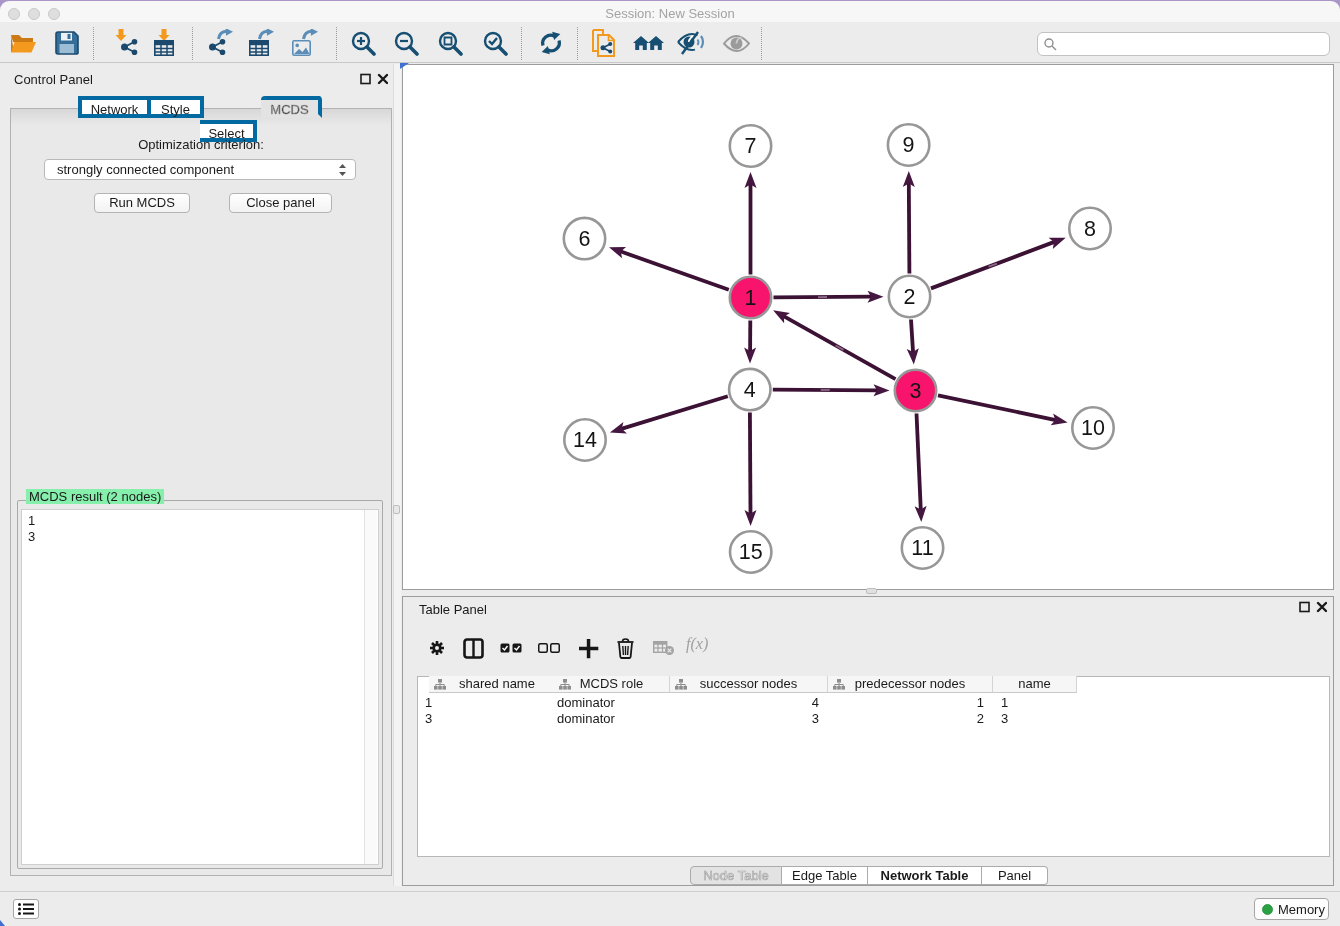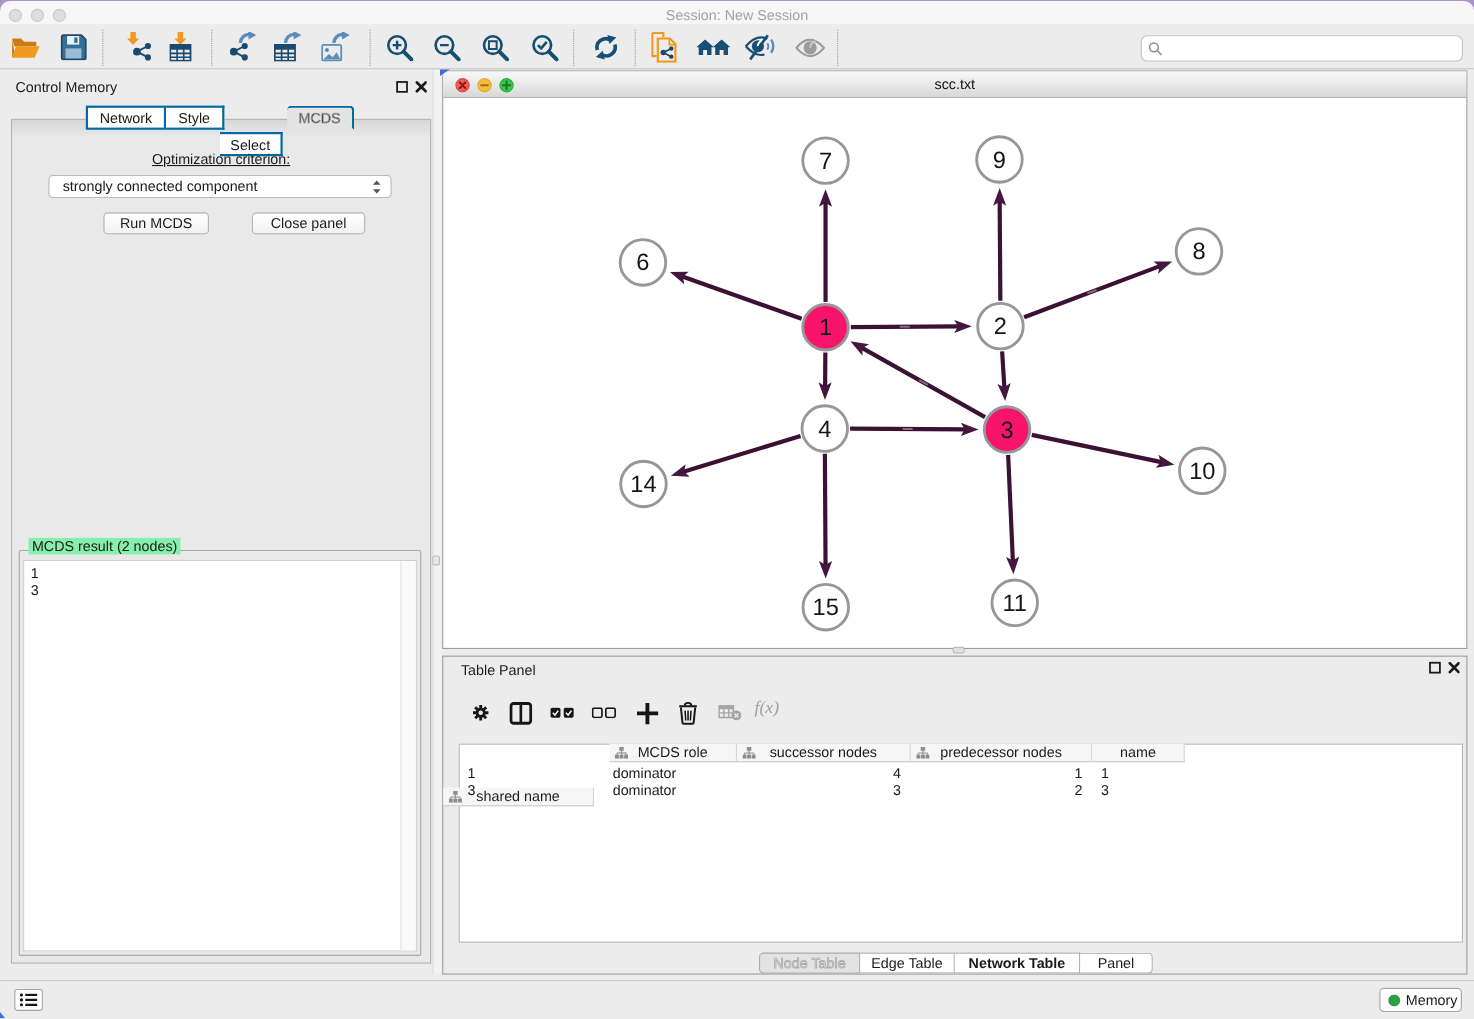--- a/index.html
+++ b/index.html
@@ -10,23 +10,23 @@
 #purple { left:0; top:0; width:1340px; height:12px; background:#aa95c8; }
 #titlebar { left:0; top:1px; width:1340px; height:21px; background:#f7f7f7; border-radius:9px 9px 0 0; }
 .dot { position:absolute; top:7px; width:12px; height:12px; border-radius:50%; background:#dedede; border:1px solid #c9c9c9; }
 #title-text { left:0; top:6px; width:1340px; text-align:center; color:#a3a3a3; font-size:13px; }
 #toolbar { left:0; top:22px; width:1340px; height:41px; background:#ececec; border-bottom:1px solid #c8c8c8; }
 .tsep { position:absolute; top:27px; height:33px; width:0; border-left:1px dotted #9b9b9b; }
 #searchbox { left:1037px; top:32px; width:293px; height:24px; background:#fff; border:1px solid #c2c2c2; border-radius:6px; }
 
 #cp-title { left:14px; top:72px; font-size:13px; }
 #cp-tabs { left:78px; top:96px; height:22px; }
-.tab { position:absolute; top:0; height:22px; border:2px solid #0369a1; background:#fff; text-align:center; font-size:13px; line-height:20px; }
+.tab { position:absolute; top:0; height:22px; border:4px solid #0369a1; background:#fff; text-align:center; font-size:13px; line-height:20px; }
 #cp-box { left:10px; top:108px; width:382px; height:768px; border:1px solid #b2b2b2; background:linear-gradient(#d7d7d7 0px,#e9e9e9 16px,#e9e9e9 100%); }
-#opt-label { left:10px; top:137px; width:382px; text-align:center;text-decoration:underline; }
+#opt-label { left:10px; top:137px; width:382px; text-align:center; }
 #opt-select { left:44px; top:159px; width:312px; height:21px; background:#fff; border:1px solid #b9b9b9; border-radius:4px; line-height:19px; padding-left:12px; }
 .btn { position:absolute; height:20px; background:linear-gradient(#ffffff,#f2f2f2); border:1px solid #b4b4b4; border-radius:4px; text-align:center; line-height:18px; font-size:13px; }
 #fieldset { left:17px; top:500px; width:366px; height:369px; border:1px solid #a9a9a9; border-radius:2px; }
 #fieldset-legend { left:26px; top:489px; padding:0 3px; background:#86efac; }
 #fs-inner { left:21px; top:509px; width:358px; height:356px; background:#fff; border:1px solid #cfcfcf; font-size:13px; line-height:16px; padding:3px 0 0 6px; }
 #fs-scroll { left:364px; top:510px; width:13px; height:354px; background:#fafafa; border-left:1px solid #e2e2e2; }
 
 .win { position:absolute; left:402px; width:932px; background:#fff; border:1px solid #9c9c9c; }
 #netwin { top:64px; height:526px; }
 #tablewin { top:596px; height:290px; background:#ececec; }
@@ -210,21 +210,21 @@
     <path d="M1 8.5 q12-15 25 0 q-12 15 -25 0 z" fill="none" stroke="#9b9b9b" stroke-width="2"></path>
 <circle cx="13.5" cy="8.5" r="6" fill="#9b9b9b"></circle>
 <path d="M13.5 8.5 a6 6 0 0 1 5-5.9" fill="none" stroke="#c9c9c9" stroke-width="2"></path>
   </svg>
 <svg class="abs" style="left:1044px; top:38px; z-index:5;" width="13" height="13" viewBox="0 0 13 13">
     <circle cx="5" cy="5" r="4" fill="none" stroke="#8f8f8f" stroke-width="1.4"></circle>
     <line x1="8" y1="8" x2="12" y2="12" stroke="#8f8f8f" stroke-width="1.4"></line>
   </svg>
 <div class="abs" id="searchbox"></div>
 
-<div class="abs" id="cp-title">Control Memory</div>
+<div class="abs" id="cp-title">Control Panel</div>
 <svg class="abs" style="left:360px; top:73px;" width="28" height="13" viewBox="0 0 28 13">
 <rect x="1" y="1.5" width="9" height="9" fill="none" stroke="#1a1a1a" stroke-width="1.6"></rect>
 <path d="M19 2 l8 8 M27 2 l-8 8" stroke="#1a1a1a" stroke-width="2.4" stroke-linecap="round"></path>
 </svg>
 <div class="abs" id="cp-box"></div>
 <div class="abs" id="cp-tabs">
   <div class="tab" style="left:0; width:73px;">Network</div>
   <div class="tab" style="left:73px; width:53px; border-left:none;">Style</div>
   <div class="tab" style="left:122px; width:57px; border-left:none;margin-top:24px;">Select</div>
   <div class="tab" style="left:183px; width:61px; border-left:none; background:#e3e3e3; border-bottom-color:#e3e3e3; border-radius:4px 4px 0 0; color:#000000; -webkit-text-stroke:0.7px #a6a6a6; text-shadow:none;">MCDS</div>
@@ -234,31 +234,20 @@
 <path d="M1 5 l3.5-4 3.5 4 z M1 9 l3.5 4 3.5-4 z" fill="#555"></path>
     </svg></div>
 <div class="btn" style="left:94px; top:193px; width:96px;">Run MCDS</div>
 <div class="btn" style="left:203px; top:193px; width:103px;margin-left:26px;">Close panel</div>
 <div class="abs" id="fieldset"></div>
 <div class="abs" id="fs-inner">1<br>3</div>
 <div class="abs" id="fs-scroll"></div>
 <div class="abs" id="fieldset-legend">MCDS result (2 nodes)</div>
 
 <div class="win" id="netwin">
-  <div class="mactitle">
-    <div class="tl" style="left:11px; background:#ed5f57; border:1px solid #d94942;"></div>
-    <div class="tl" style="left:31px; background:#f6bd3c; border:1px solid #e0a830;"></div>
-    <div class="tl" style="left:51px; background:#39c64c; border:1px solid #2aad3d;"></div>
-    <svg class="abs" style="left:11px; top:5.5px;" width="53" height="13" viewBox="0 0 53 13">
-<path d="M4 4 l5 5 M9 4 l-5 5" stroke="#8f1713" stroke-width="1.8" stroke-linecap="round"></path>
-<line x1="23.5" y1="6.5" x2="29.5" y2="6.5" stroke="#9a6b12" stroke-width="1.9" stroke-linecap="round"></line>
-<path d="M46.5 3.2 v6.6 M43.2 6.5 h6.6" stroke="#1a7a24" stroke-width="1.9" stroke-linecap="round"></path>
-</svg>
-    <div style="position:absolute; width:100%; text-align:center; top:4px; font-size:13px; color:#111;">scc.txt</div>
-  </div>
   <div class="abs" style="left:0; top:23px;"><svg id="graph" width="930" height="501" viewBox="0 0 930 501">
 <g stroke="#3b1134" stroke-width="3.8">
 <line x1="347.5" y1="186.5" x2="347.5" y2="96.0"></line>
 <line x1="325.8" y1="201.8" x2="217.3" y2="163.3"></line>
 <line x1="370.5" y1="209.4" x2="468.5" y2="208.7"></line>
 <line x1="347.3" y1="232.5" x2="347.1" y2="263.6"></line>
 <line x1="506.4" y1="185.5" x2="505.8" y2="95.0"></line>
 <line x1="528.0" y1="200.4" x2="651.4" y2="153.9"></line>
 <line x1="508.0" y1="231.5" x2="510.1" y2="264.6"></line>
 <line x1="492.5" y1="291.2" x2="380.6" y2="228.2"></line>
@@ -373,21 +362,21 @@
 <rect x="0.7" y="0.7" width="13" height="3" fill="#a4a4a4"></rect>
 <line x1="5" y1="1" x2="5" y2="11" stroke="#a4a4a4" stroke-width="1.2"></line>
 <line x1="9.5" y1="1" x2="9.5" y2="11" stroke="#a4a4a4" stroke-width="1.2"></line>
 <line x1="1" y1="7" x2="13.5" y2="7" stroke="#a4a4a4" stroke-width="1.2"></line>
 <circle cx="16.5" cy="9.5" r="4.5" fill="#a4a4a4"></circle>
 <path d="M14.7 7.7 l3.6 3.6 M18.3 7.7 l-3.6 3.6" stroke="#ececec" stroke-width="1.2"></path>
       </g>
     </svg>
     <div class="abs" style="left:283px; top:38px; font-family:'Liberation Serif',serif; font-style:italic; font-size:16px; color:#a0a0a0;">f(x)</div>
   <div id="tbl"></div>
-  <div class="hcell" style="left:0; width:137px;margin-top:40px;"><svg width="12" height="11" viewBox="0 0 12 11" style="position:absolute; left:5px; top:3px;">
+  <div class="hcell" style="left:26px; width:137px;"><svg width="12" height="11" viewBox="0 0 12 11" style="position:absolute; left:5px; top:3px;">
 <g fill="#8d8d8d">
           <rect x="4" y="0" width="4" height="3.6"></rect>
           <rect x="0" y="7" width="3.6" height="3.6"></rect>
           <rect x="8.4" y="7" width="3.6" height="3.6"></rect>
           <rect x="4.2" y="7" width="3.6" height="3.6"></rect>
         </g>
 <g stroke="#8d8d8d" stroke-width="1">
           <line x1="6" y1="3.6" x2="6" y2="5.5"></line>
           <line x1="1.8" y1="5.5" x2="10.2" y2="5.5"></line>
           <line x1="1.8" y1="5.5" x2="1.8" y2="7"></line>

